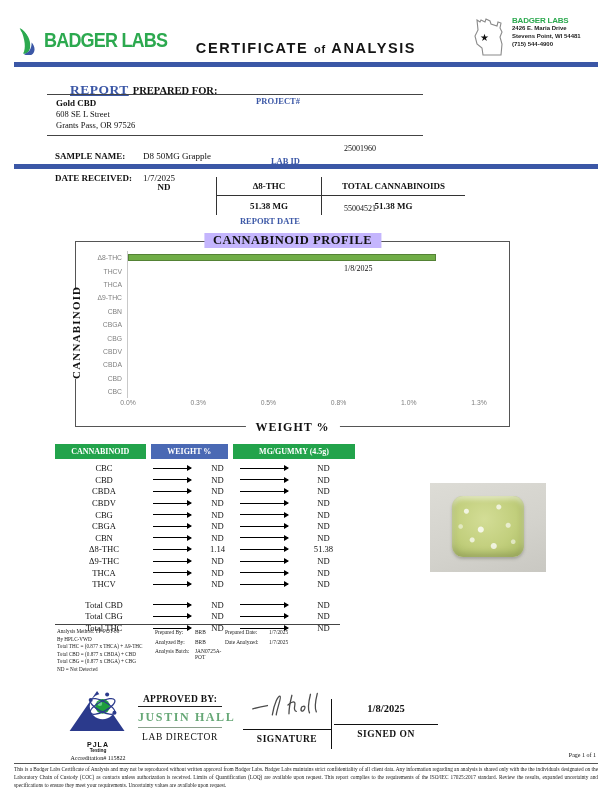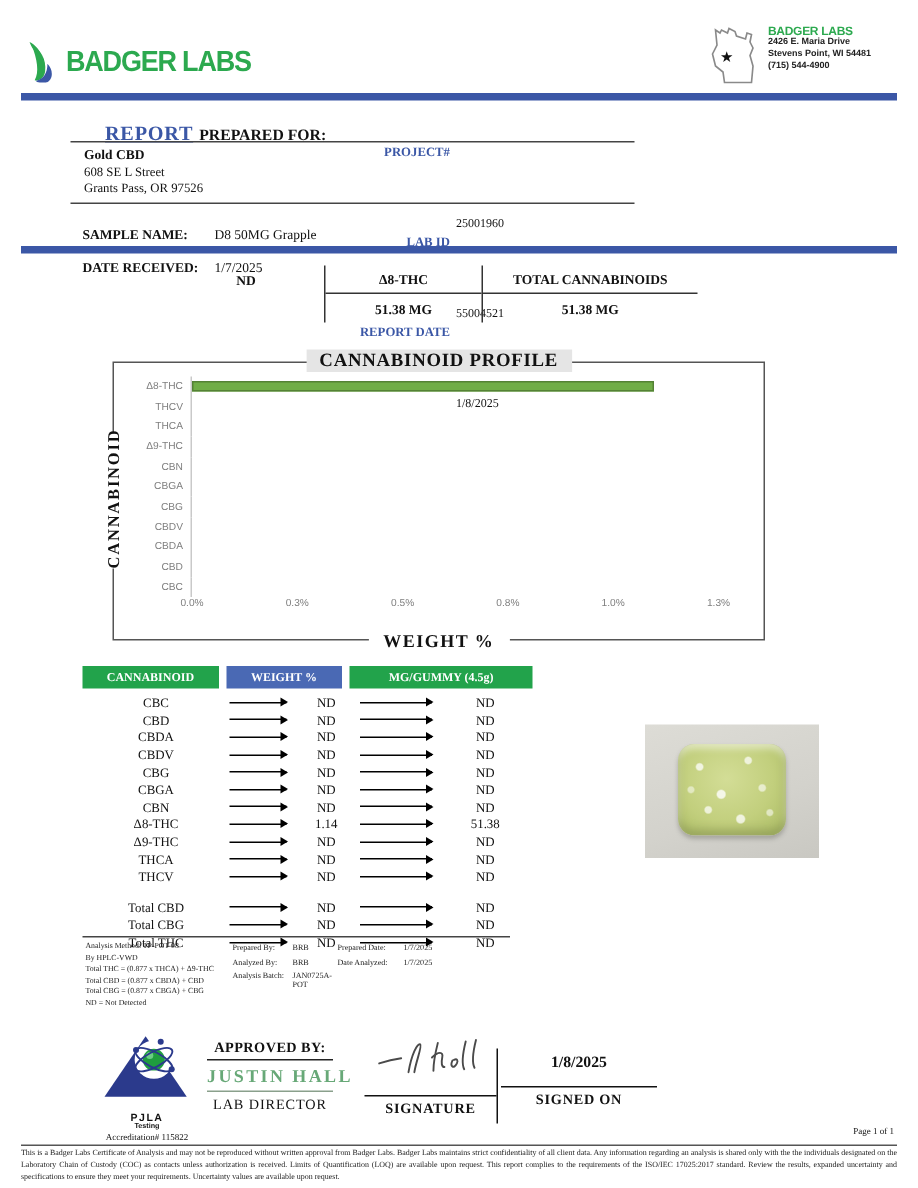--- a/index.html
+++ b/index.html
@@ -22,38 +22,38 @@
   .lab-line { font-size:6px; font-weight:bold; color:#222; line-height:1.3; }
   .bluebar { position:absolute; left:14px; right:14px; height:5px; background:#3b57a6; }
   
   .rep-title { position:absolute; left:70px; top:80px; white-space:nowrap; }
   .rep-word { color:#3b57a6; font-weight:bold; font-size:13.5px; text-decoration:underline; letter-spacing:0.5px; }
   .rep-rest { color:#111; font-weight:bold; font-size:10.5px; }
   .hline { position:absolute; border-top:1px solid #444; }
   .client { position:absolute; left:56px; top:97px; font-size:8.5px; line-height:1.34; }
   .client-name { font-weight:bold; font-size:9px; }
   .meta { position:absolute; left:238px; top:96px; width:170px; }
-  .meta-row { display:flex; margin-bottom:3.2px; }
+  .meta-row { display:flex; margin-bottom:3.2px;gap:40px; }
   .meta-label { width:62px; text-align:right; color:#3b57a6; font-weight:bold; font-size:8.5px; }
   .meta-value { margin-left:4px; font-size:8px;margin-top:48px; }
   .sample { position:absolute; left:55px; top:139px; font-size:9px; }
   .sample-row { display:flex; margin-bottom:2.5px;margin-top:12px; }
   .sample-label { width:88px; font-weight:bold; }
   
   .summary { position:absolute; left:112px; top:177px; display:flex; }
   .sum-col { box-sizing:border-box; }
   .sum-col.c1, .sum-col.c2 { border-right:1px solid #333; }
   .sum-col.c1 { width:105px; } .sum-col.c2 { width:105px; } .sum-col.c3 { width:143px; }
   .sum-h { text-align:center; font-weight:bold; font-size:9px; padding:4px 0 4px; border-bottom:1.2px solid #333; }
   .sum-v { text-align:center; font-weight:bold; font-size:9px; padding:5px 0 4px; }
   
   .chart-box { position:absolute; left:75px; top:241px; width:435px; height:186px;
     border:1.4px solid #555; box-sizing:border-box; }
   .chart-title { position:absolute; top:-9px; left:50%; transform:translateX(-50%);
-    background:#e5e5e5; padding:0 9px; font-weight:bold; font-size:12.5px; letter-spacing:0.5px; white-space:nowrap; }
+    background:#c4b5fd; padding:0 9px; font-weight:bold; font-size:12.5px; letter-spacing:0.5px; white-space:nowrap; }
   .chart-ylab { position:absolute; left:-45px; top:50%; margin-top:-7px; width:90px; height:14px;
     line-height:14px; text-align:center; transform:rotate(-90deg); background:#fff;
     font-weight:bold; font-size:11px; letter-spacing:1.2px; }
   .chart-xlab { position:absolute; bottom:-9px; left:50%; transform:translateX(-50%);
     background:#fff; padding:0 10px; font-weight:bold; font-size:12px; letter-spacing:1px; white-space:nowrap; }
   .plot { position:absolute; left:0; top:9px; right:4px; }
   .crow { display:flex; align-items:center; height:13.4px; }
   .clab { width:46px; text-align:right; padding-right:5px; font-family:"Liberation Sans",sans-serif;
     font-size:6.8px; color:#7f7f7f; }
   .cbararea { position:relative; flex:1; height:100%; border-left:1px solid #c9c9c9; }
@@ -127,20 +127,25 @@
 
   <div class="brand">
     <svg width="24" height="27" viewBox="0 0 22 26">
       <path d="M4 1 C10 5 14 11 13 19 C12.4 23 9.5 25.5 6.3 24.6 C9.2 19.5 8.2 11.5 4 1 Z" fill="#2ca94f"></path>
       <path d="M7 25 C12 24 14.5 20 14.5 14 C17.5 17 18.5 22 15.5 25 C12.8 27.6 9 26.6 7 25 Z" fill="#3b57a6"></path>
       <path d="M3 0 C6.5 1.8 9 4.5 10 8 C6.5 6.8 4.2 3.6 3 0 Z" fill="#2ca94f"></path>
     </svg>
     <span class="brand-name">BADGER LABS</span>
   </div>
 
+  <div class="doc-title">
+    <span>CERTIFICATE</span>
+    <span class="of">of</span>
+    <span>ANALYSIS</span>
+  </div>
 
   <div class="lab-block">
     <svg width="40" height="46" viewBox="0 0 40 44">
       <path d="M7 3 L10 5 L11 3 L15 5 L16 2 L20 4 L21 7 L27 9 L28 5 L31 6 L30 11 L32 15 L30 20 L32 27 L31 38 L13 38 L12 31 L7 27 L5 19 L8 13 Z" fill="#ffffff" stroke="#8a8a8a" stroke-width="1.1"></path>
       <text x="10" y="24" font-size="10" fill="#111">★</text>
     </svg>
     <div class="lab-info">
       <div class="lab-name">BADGER LABS</div>
       <div class="lab-line">2426 E. Maria Drive</div>
       <div class="lab-line">Stevens Point, WI 54481</div>

